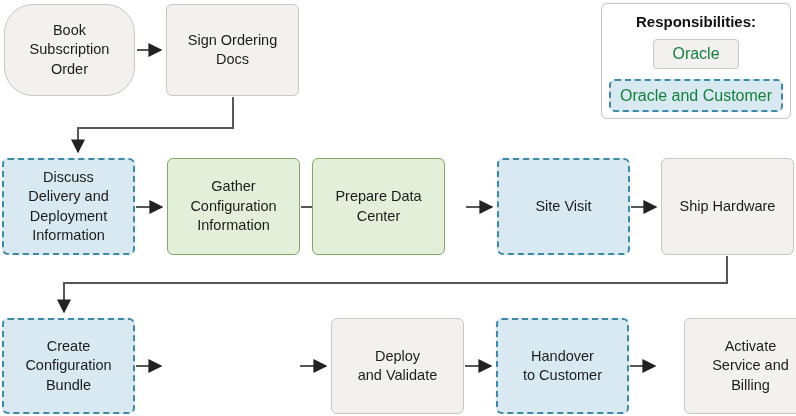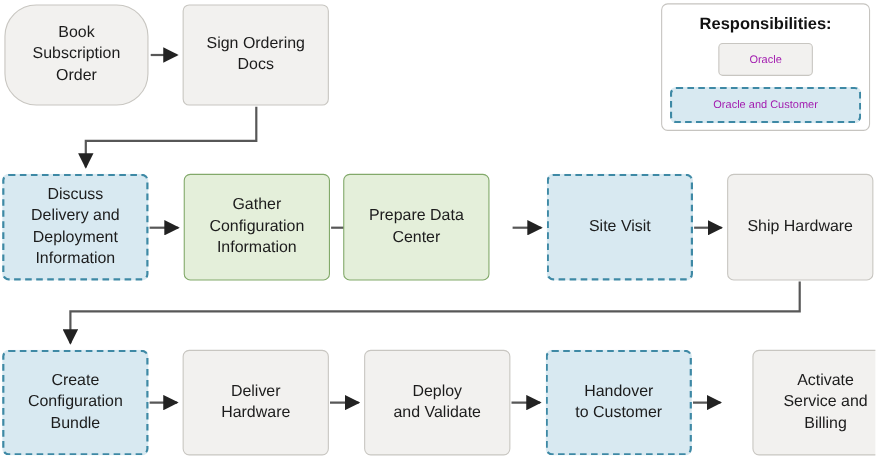--- a/index.html
+++ b/index.html
@@ -72,22 +72,22 @@
   }
   .legend-row {
     display: flex;
     gap: 10px;
     margin-top: 9px;
   }
   .chip {
     display: flex;
     align-items: center;
     justify-content: center;
-    font-size: 10px;
-    color: #a21caf;
+    font-size: 16px;
+    color: #15803d;
     border-radius: 4px;
     text-align: center;
   }
   .chip-oracle   { width: 86px; height: 30px; background: #f2f1ef; border: 1px solid #c8c6c1; }
   .chip-customer { width: 80px; height: 30px; background: #e4efda; border: 1.5px solid #82a96a; }
   .chip-both     { width: 174px; height: 33px; margin-top: 10px;
                    background: #d8e9f1; border: 2px dashed #3e89a5; border-radius: 6px; }
 </style>
 </head>
 <body>
@@ -129,22 +129,20 @@
 Configuration
 Information</div>
   <div class="node type-customer n-prepare">Prepare Data
 Center</div>
   <div class="node type-both n-site">Site Visit</div>
   <div class="node type-oracle n-ship">Ship Hardware</div>
 
   <div class="node type-both n-create">Create
 Configuration
 Bundle</div>
-  <div class="node type-oracle n-deliver">Deliver
-Hardware</div>
   <div class="node type-oracle n-deploy">Deploy
 and Validate</div>
   <div class="node type-both n-handover">Handover
 to Customer</div>
   <div class="node type-oracle n-activate">Activate
 Service and
 Billing</div>
 
   <div class="legend">
     <div class="legend-title">Responsibilities:</div>

